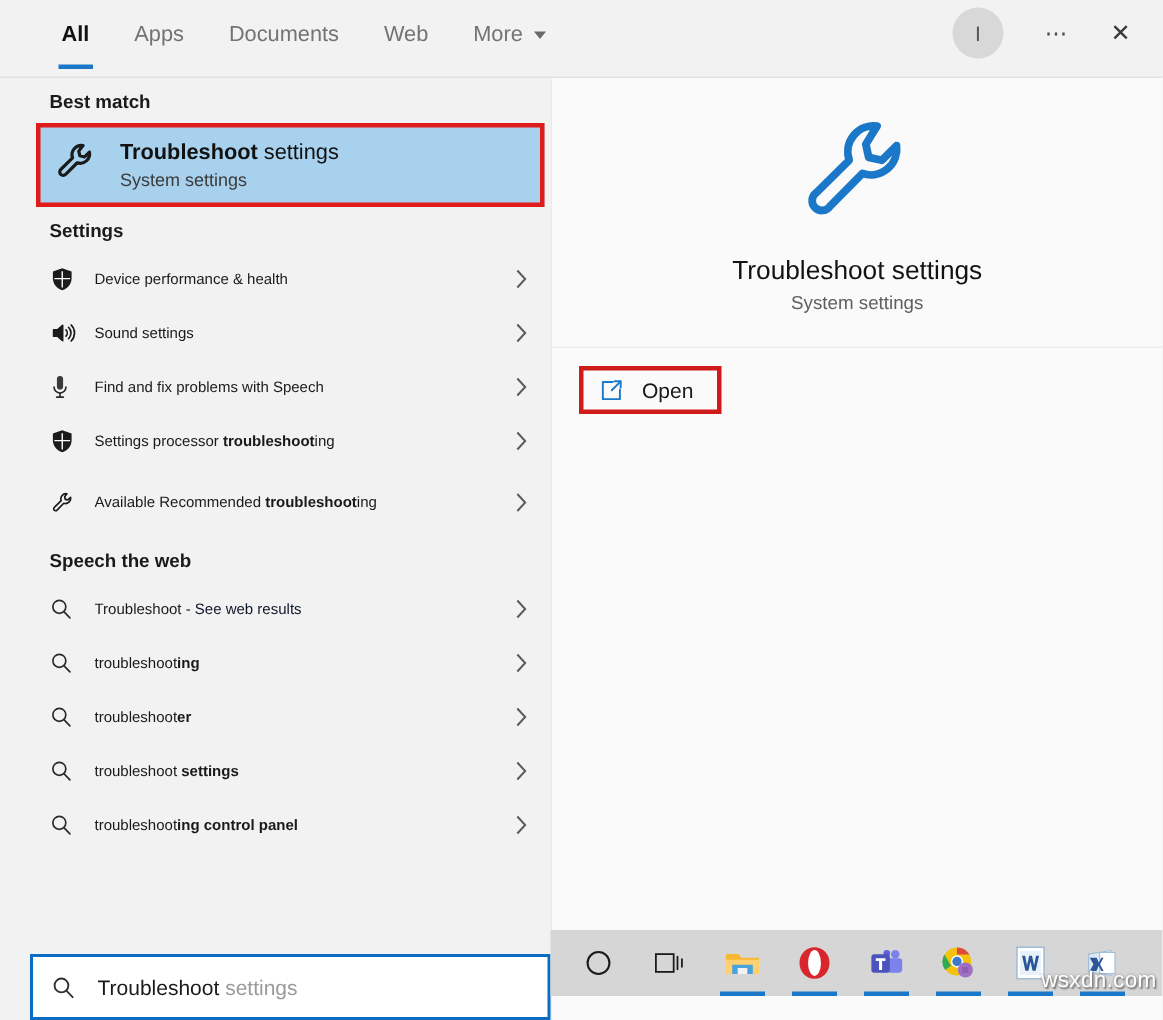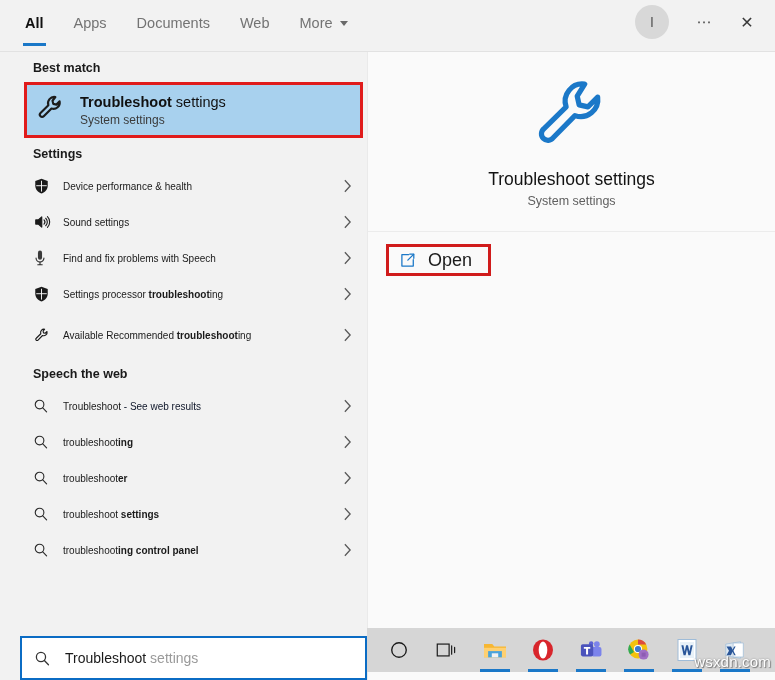--- a/index.html
+++ b/index.html
@@ -17,21 +17,21 @@
   }
 
   
   .header {
     position: relative;
     height: 52px; flex: 0 0 52px;
     background: #f2f2f2;
     display: flex; align-items: flex-start;
     border-bottom: 1px solid #e2e2e2;
   }
-  .tabs { display: flex; align-items: center; height: 46px; padding-left: 10px; }
+  .tabs { display: flex; align-items: center; height: 46px; padding-left: 10px; margin-left: 16px; }
   .tab {
     position: relative;
     height: 46px;
     padding: 0 15px;
     display: flex; align-items: center;
     font-size: 14.5px; color: #737373;
     cursor: default; white-space: nowrap;
   }
   .tab.active { color: #111; font-weight: bold; }
   .tab.active::after {
@@ -145,39 +145,39 @@
   .preview-sub { font-size: 12.5px; color: #5f5f5f; }
   .action-area { padding: 12px 18px; }
   .open-btn {
     display: inline-flex; align-items: center;
     height: 32px; padding: 0 16px 0 10px;
     border: 3px solid #d01b1b;
     background: #fafafa;
     cursor: default;
   }
   .open-btn .oi { margin-right: 12px; display: flex; }
-  .open-btn .olabel { font-size: 18px; color: #1a1a1a; }
+  .open-btn .olabel { font-size: 14px; color: #1a1a1a; }
 
   
   .searchbar {
     position: absolute; left: 0; bottom: 0;
     width: 347px; height: 44px;
     background: #ffffff;
     border: 2px solid #0b6cc4;
     display: flex; align-items: center;
     padding-left: 12px;
     z-index: 5;
   }
   .searchbar .sico { margin-right: 14px; display: flex; color: #333; }
   .searchbar .stext { font-size: 14px; color: #1a1a1a; }
   .searchbar .stext .ghost { color: #9a9a9a; }
 
   
   .taskbar {
-    position: absolute; left: 347px; bottom: 8px; right: 0;
+    position: absolute; left: 347px; bottom: 16px; right: 0;
     height: 44px;
     background: #d6d6d6;
     display: flex; align-items: center;
     padding-left: 8px;
     z-index: 5;
   }
   .tbitem {
     width: 48px; height: 44px;
     display: flex; align-items: center; justify-content: center;
     position: relative;

